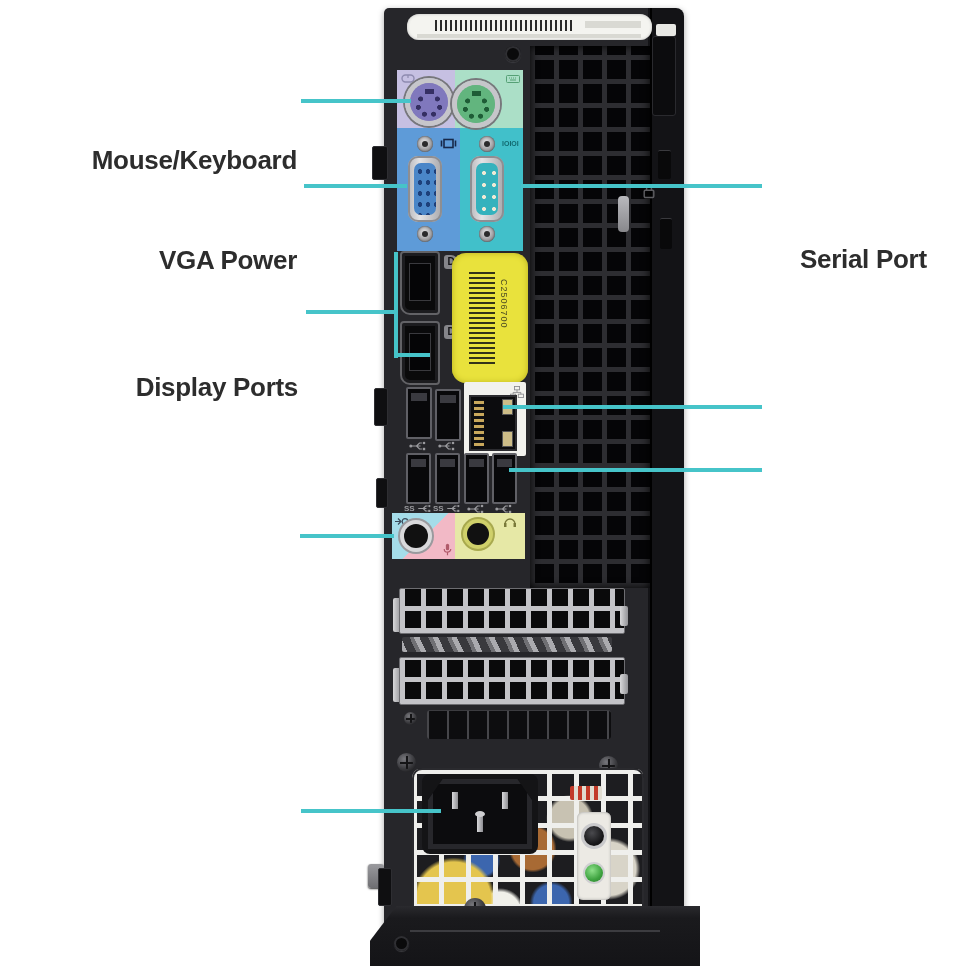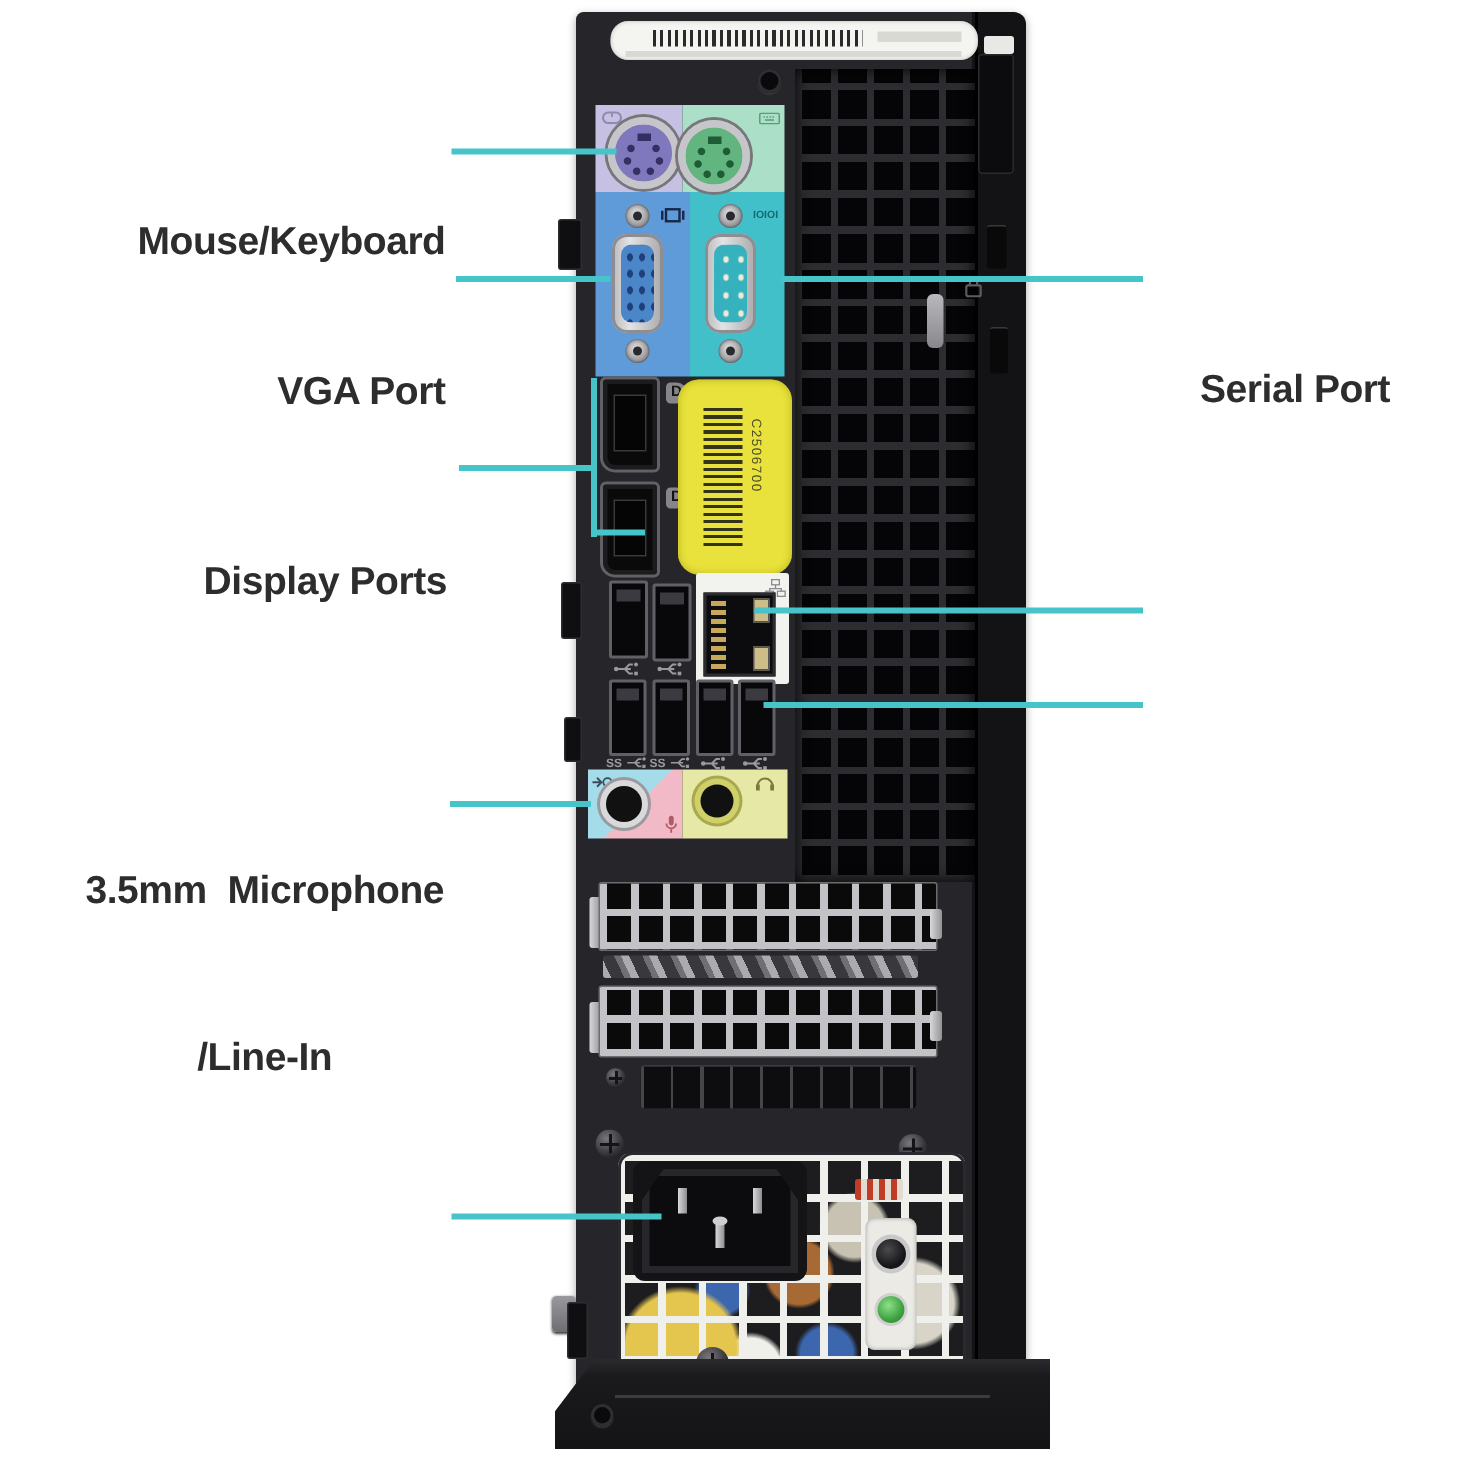--- a/index.html
+++ b/index.html
@@ -3,21 +3,21 @@
 <meta charset="utf-8">
 <style>
   html,body{margin:0;padding:0;background:#fff;}
   .canvas{position:relative;width:979px;height:979px;background:#ffffff;overflow:hidden;
           font-family:"Liberation Sans",sans-serif;}
   .abs{position:absolute;}
 
   
   .lab{position:absolute;color:#2d2d2d;font-size:26px;font-weight:600;letter-spacing:-0.3px;
        line-height:37px;white-space:pre;}
-  .lab.right-align{text-align:center;}
+  .lab.right-align{text-align:left;}
   .leader{position:absolute;background:#46c4c9;height:4px;}
   .leader.vert{width:4px;height:auto;}
 
   
   .case{position:absolute;left:384px;top:8px;width:300px;height:950px;
         background:linear-gradient(90deg,#26262a 0 88%,#131316 88%);border-radius:5px 8px 2px 2px;
         box-shadow:0 2px 6px rgba(0,0,0,.35);}
   .side-divider{position:absolute;left:266px;top:0;width:2px;height:900px;background:#000;}
 
   .sticker-white{position:absolute;background:#f4f4f0;border-radius:12px;
@@ -364,26 +364,22 @@
   <div class="leader" style="left:394px;top:353px;width:36px;"></div>
   <div class="leader" style="left:503px;top:405px;width:259px;"></div>
   <div class="leader" style="left:509px;top:468px;width:253px;"></div>
   <div class="leader" style="left:300px;top:534px;width:94px;"></div>
   <div class="leader" style="left:301px;top:809px;width:140px;"></div>
 
   <div class="lab right-align" style="right:682px;top:68px;">
     <div>Mouse/Keyboard</div>
   </div>
   <div class="lab right-align" style="right:682px;top:168px;">
-    <div>VGA Port</div>
+    <div>VGA Power</div>
   </div>
   <div class="lab right-align" style="right:681px;top:295px;">
     <div>Display Ports</div>
   </div>
-  <div class="lab right-align" style="right:683px;top:501px;">
-    <div>3.5mm  Microphone</div>
-    <div>/Line-In</div>
-  </div>
   <div class="lab" style="left:800px;top:167px;">
     <div>Serial Port</div>
   </div>
 
 </div>
 
 </body></html>

